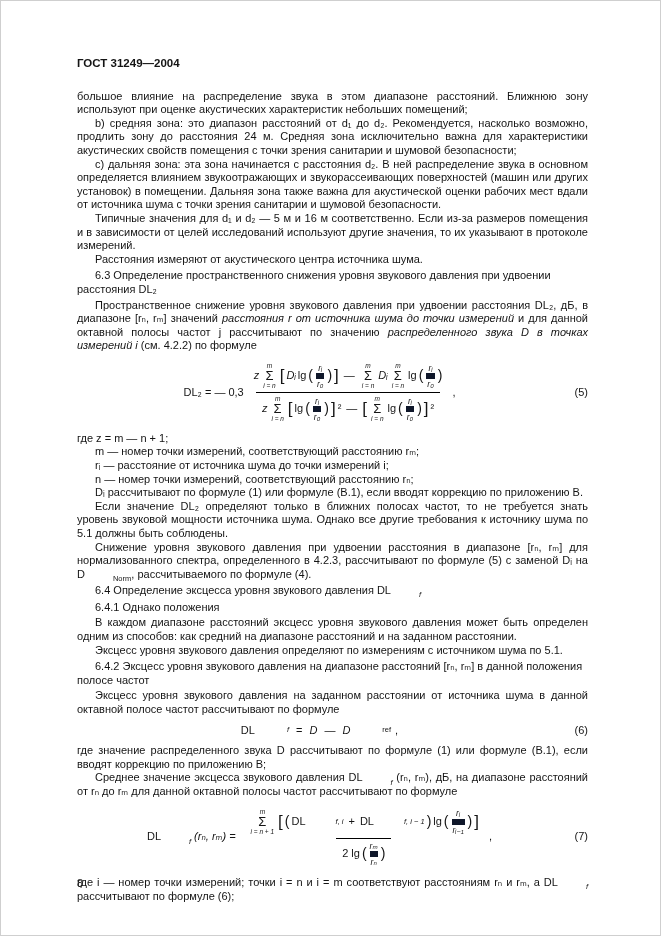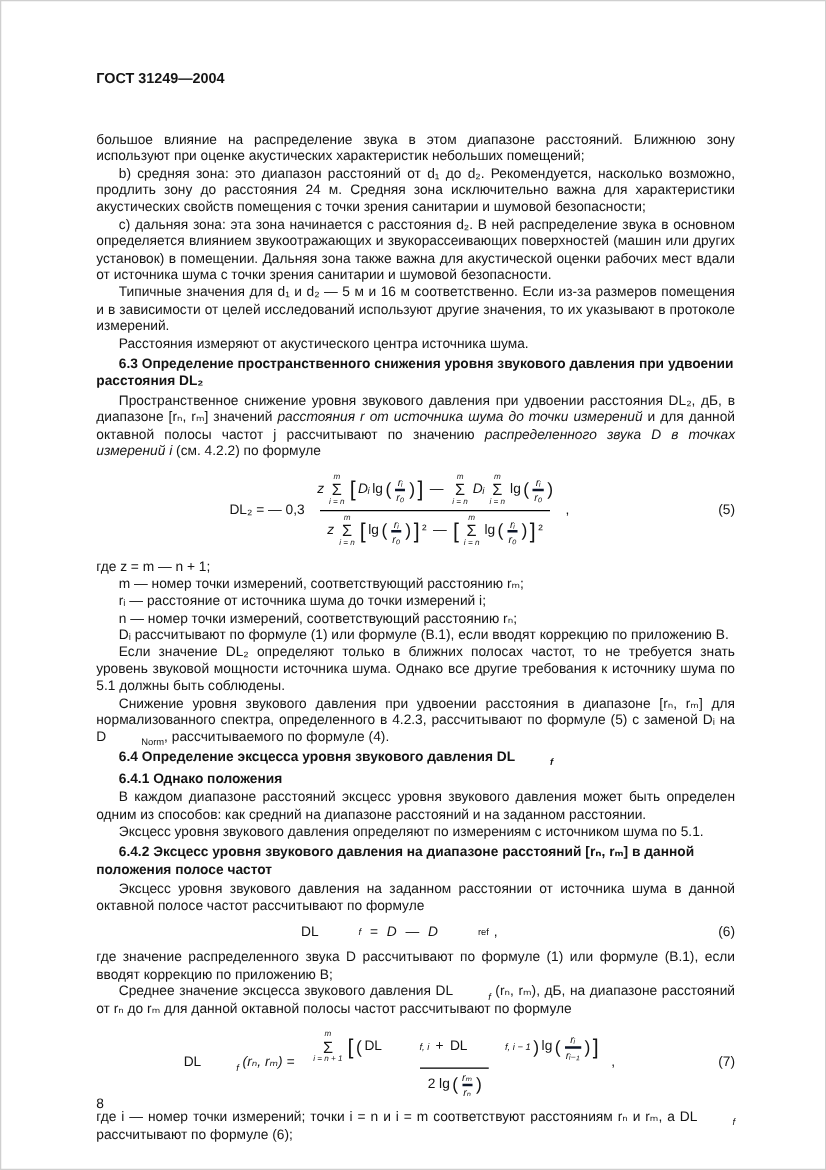--- a/index.html
+++ b/index.html
@@ -6,37 +6,37 @@
   html,body { margin:0; padding:0; background:#ffffff; }
   .page {
     width:661px; height:936px; background:#fff;
     border:1px solid #cfcfcf;
     font-family:"Liberation Sans","DejaVu Sans",sans-serif;
     font-size:11px; line-height:13.6px; color:#141414;
     padding:56px 72px 0 76px;
     position:relative; overflow:hidden;
     text-align:justify;
   }
-  .hdr { font-weight:bold; font-size:11.5px; text-align:left; margin-bottom:35px; }
+  .hdr { font-weight:bold; font-size:11.5px; text-align:left; margin-bottom:19px; }
   p { margin:0; }
   .ind { text-indent:18px; }
-  .hd { font-weight:bold; margin:3px 0 2px; text-indent:18px; text-align:left; }
+  .hd { font-weight:normal; margin:3px 0 2px; text-indent:18px; text-align:left; }
   sub { font-size:7.5px; line-height:0;padding-left:28px; }
   .it { font-style:italic; }
   .eqrow { display:flex; align-items:center; margin:7px 0; text-align:left; }
   .eqc { flex:1; display:flex; align-items:center; justify-content:center; gap:4px; }
   .eqno { width:26px; text-align:right; }
   .frac { display:inline-flex; flex-direction:column; align-items:center; vertical-align:middle; }
   .num,.den { display:flex; align-items:center; gap:2px; padding:2px 6px; justify-content:center; }
   .den { border-top:1px solid #000; }
   .sig { display:inline-flex; flex-direction:column; align-items:center; line-height:1; margin:0 2px; }
   .slim { font-size:6.5px; line-height:1.15; }
   .ssym { font-size:13px; line-height:1; }
   .sfrac { display:inline-flex; flex-direction:column; align-items:center; font-size:8.5px; line-height:1.2; margin:0 1px; vertical-align:middle; }
-  .fb { border-top:2px solid #0f172a; padding:0 1px; }
+  .fb { border-top:6px solid #0f172a; padding:0 1px; }
   .pr { font-size:14px; }
   .br { font-size:17px; font-weight:300; }
   .mx { margin:0 3px; }
   .pgno { position:absolute; left:76px; bottom:44px; }
 </style>
 </head>
 <body>
 
 <div class="page">
 

